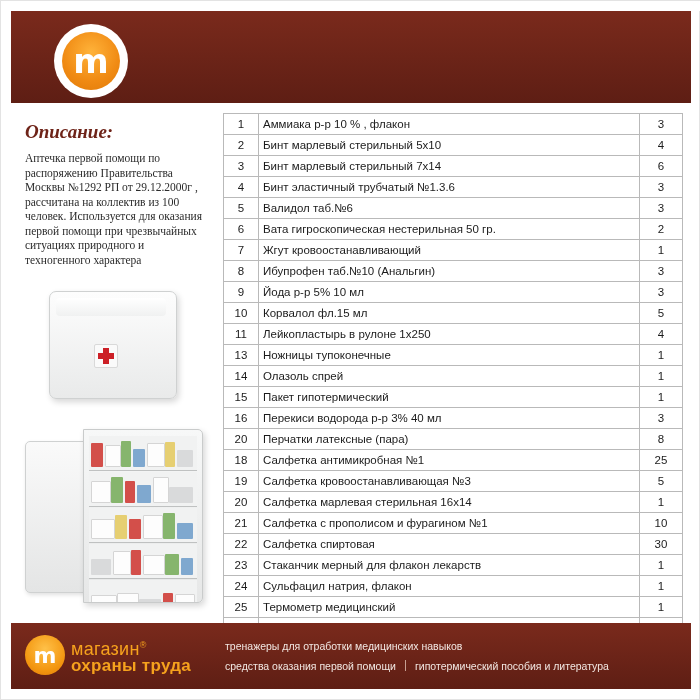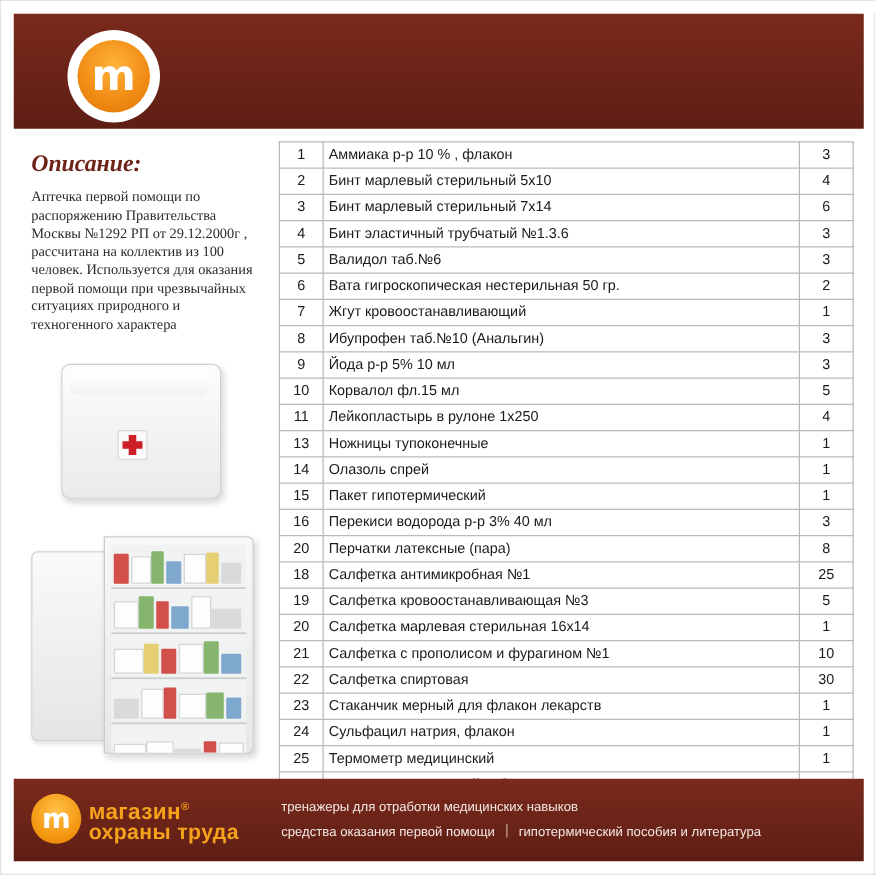--- a/index.html
+++ b/index.html
@@ -217,21 +217,21 @@
     background: radial-gradient(circle at 50% 35%, #ffc149 0%, #f3960f 65%, #e07a08 100%);
     display: flex; align-items: center; justify-content: center;
     color: #ffffff; font-size: 22px; font-weight: bold;
     font-family: "DejaVu Sans", sans-serif;
   }
   .f-name {
     position: absolute;
     left: 46px; top: 4px;
     color: #f6a21d;
     font-size: 18px;
-    font-weight: bold;
+    font-weight: normal;
     line-height: 21px;
     letter-spacing: .3px;
   }
   .f-name .reg {
     font-size: 9px;
     vertical-align: super;
   }
   .f-sub {
     position: absolute;
     left: 46px; top: 25px;

